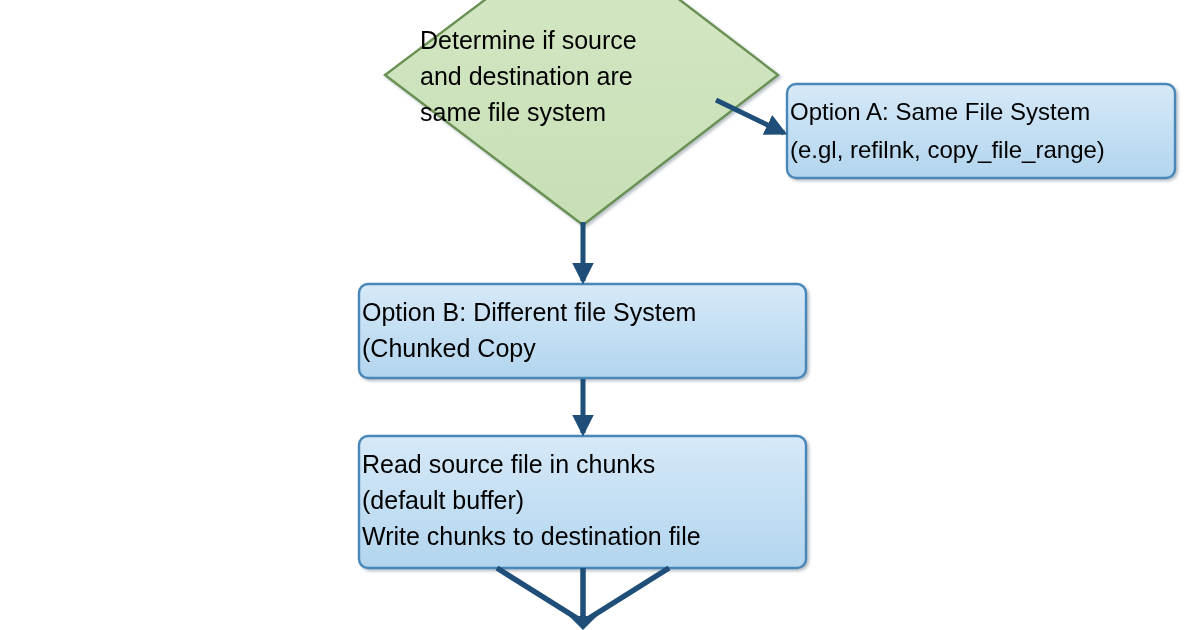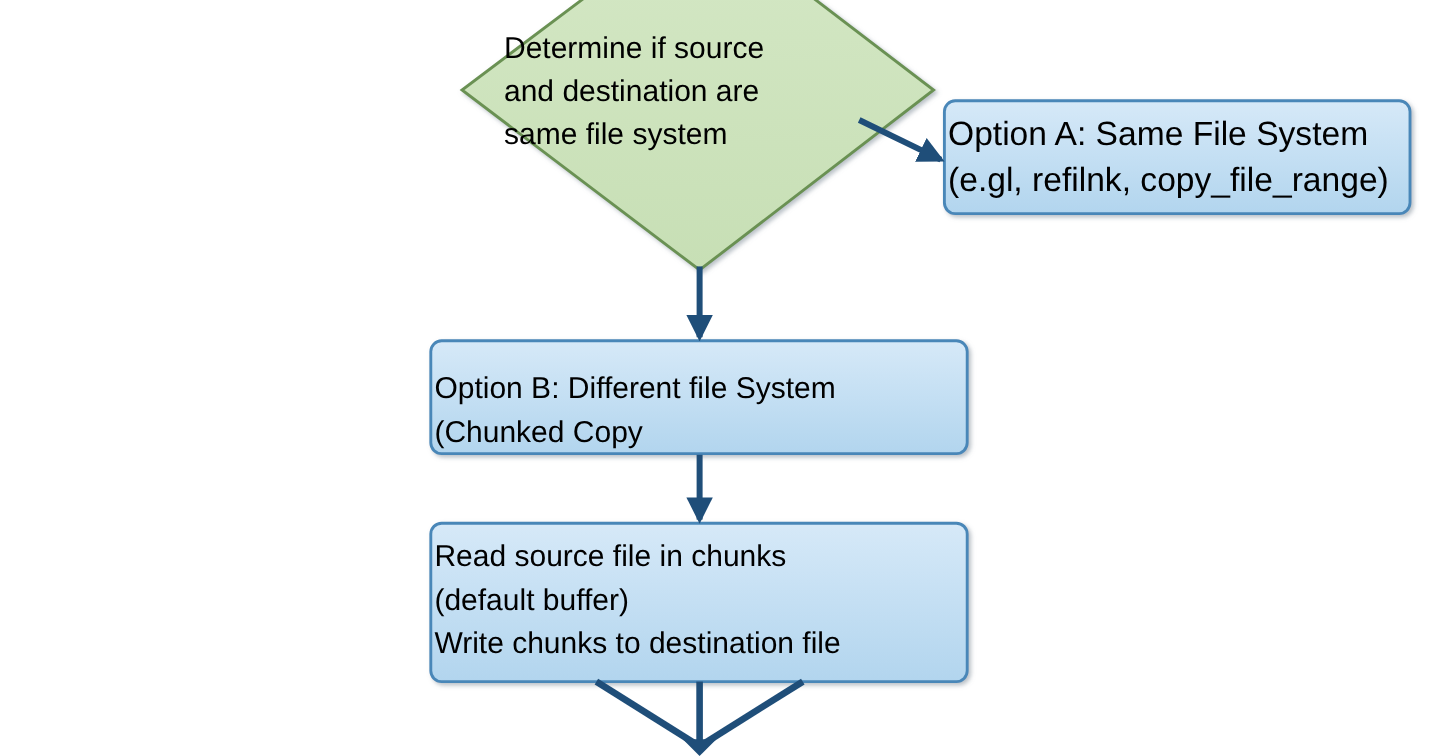--- a/index.html
+++ b/index.html
@@ -33,26 +33,26 @@
   }
   #decision-node-text {
     left: 420px;
     top: 22px;
     width: 326px;
   }
   #option-a-text {
     left: 790px;
     top: 93px;
     width: 384px;
-    font-size: 28px;
+    font-size: 24px;
     line-height: 38px;
   }
   #option-b-text {
     left: 362px;
-    top: 306px;
+    top: 294px;
     width: 442px;
   }
   #chunk-copy-text {
     left: 362px;
     top: 446px;
     width: 360px;
   }
 </style>
 </head>
 <body>

